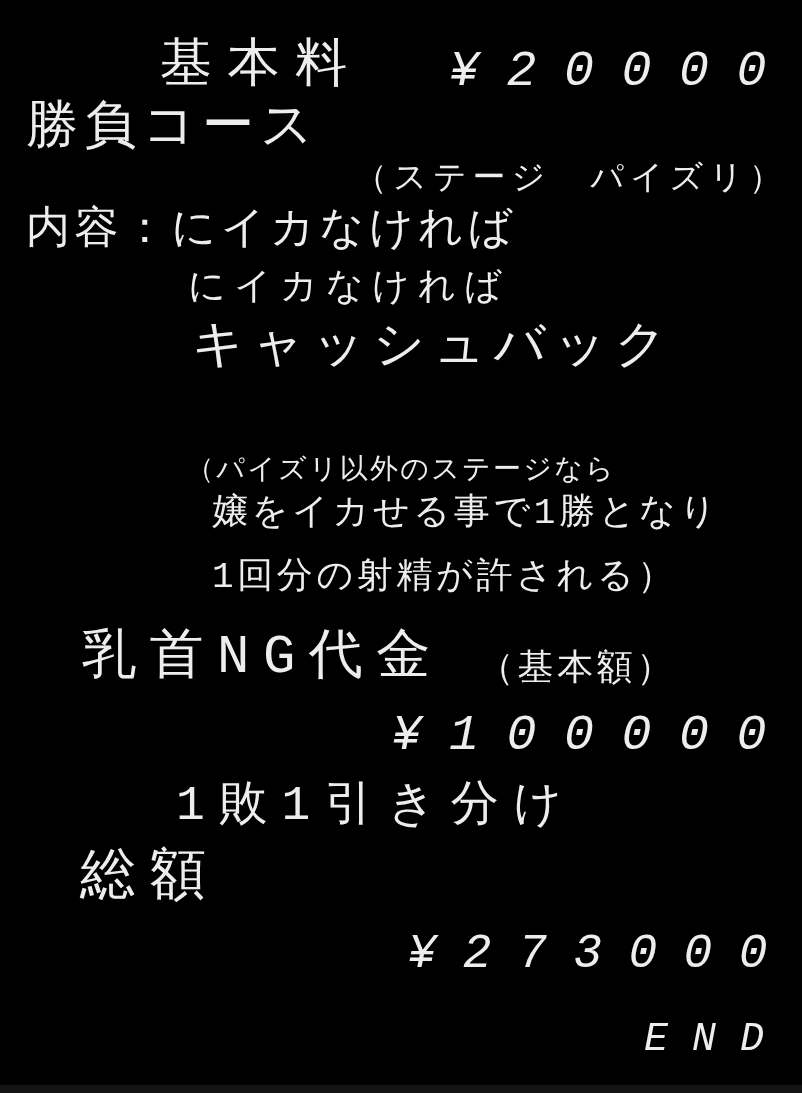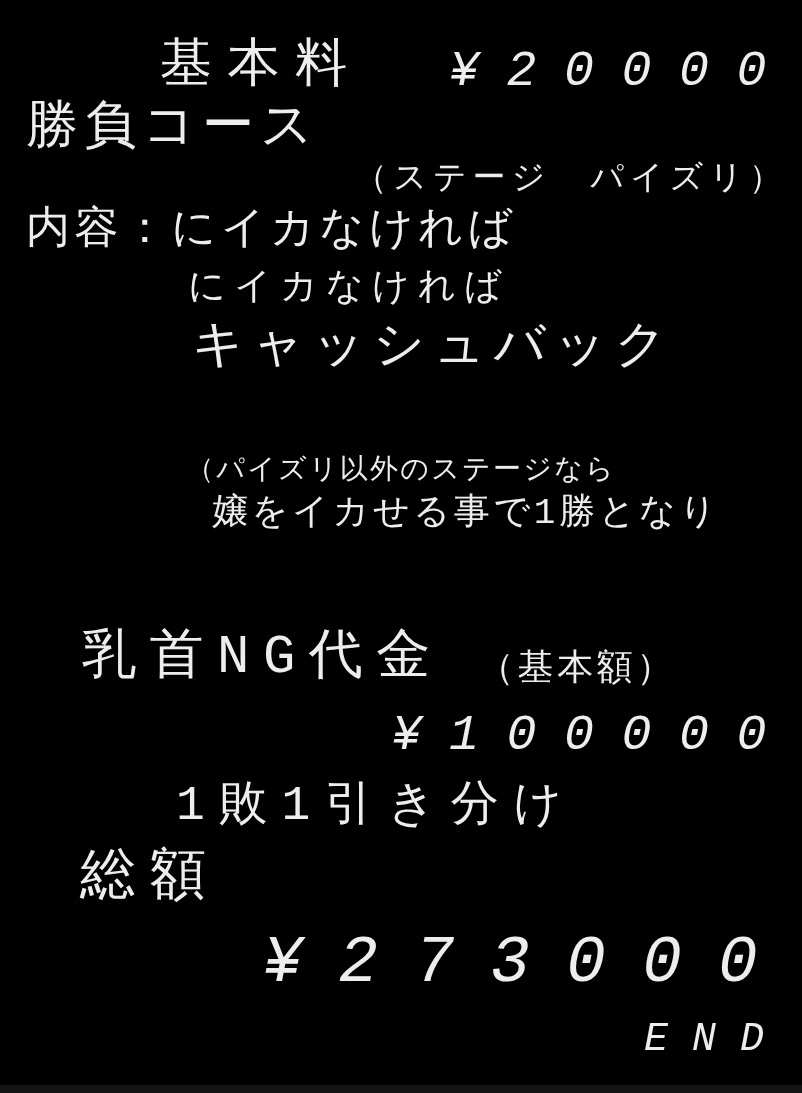--- a/index.html
+++ b/index.html
@@ -50,26 +50,27 @@
 
   <span class="t jp" style="left:26px; top:100px; font-size:52px; letter-spacing:0.12em;">勝負コース</span>
   <span class="t jp" style="right:14px; top:162px; font-size:33px; letter-spacing:0.18em;">（ステージ　パイズリ）</span>
 
   <span class="t jp" style="left:26px; top:206px; font-size:44px; letter-spacing:0.10em;">内容：にイカなければ</span>
   <span class="t jp" style="left:188px; top:268px; font-size:37px; letter-spacing:0.22em;">にイカなければ</span>
   <span class="t jp" style="left:192px; top:320px; font-size:51px; letter-spacing:0.16em;">キャッシュバック</span>
 
   <span class="t jp" style="left:186px; top:456px; font-size:28px; letter-spacing:0.08em;">（パイズリ以外のステージなら</span>
   <span class="t jp" style="left:212px; top:494px; font-size:36px; letter-spacing:0.10em;">嬢をイカせる事で1勝となり</span>
+  <span class="t jp" style="left:212px; top:558px; font-size:36px; letter-spacing:0.10em;">1回分の射精が許される）</span>
 
   <span class="t jp" style="left:478px; top:650px; font-size:36px; letter-spacing:0.10em;">（基本額）</span>
   <span class="t jp" style="left:82px; top:628px; font-size:54px; letter-spacing:0.25em;">乳首NG代金</span>
   <span class="t num" style="right:8px; top:700px; font-size:50px; letter-spacing:0.55em;margin-top:8px;">¥100000</span>
 
   <span class="t jp" style="left:176px; top:780px; font-size:48px; letter-spacing:0.30em;">1敗1引き分け</span>
 
   <span class="t jp" style="left:80px; top:848px; font-size:56px; letter-spacing:0.25em;">総額</span>
-  <span class="t num" style="right:8px; top:928px; font-size:66px; letter-spacing:0.55em;">¥273000</span>
+  <span class="t num" style="right:8px; top:928px; font-size:48px; letter-spacing:0.55em;">¥273000</span>
 
   <span class="t num" style="right:14px; top:1018px; font-size:40px; letter-spacing:0.60em;">END</span>
 
   <div class="bottom-edge"></div>
 </div>
 
 </body></html>

